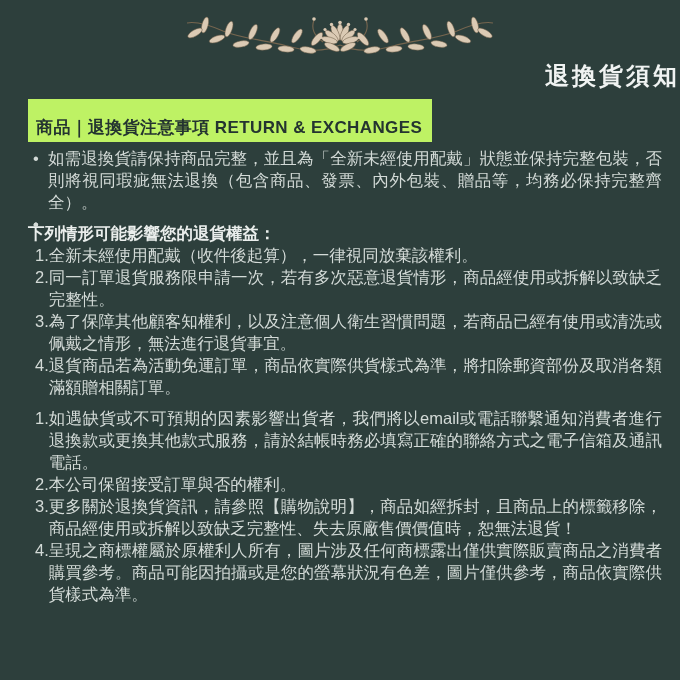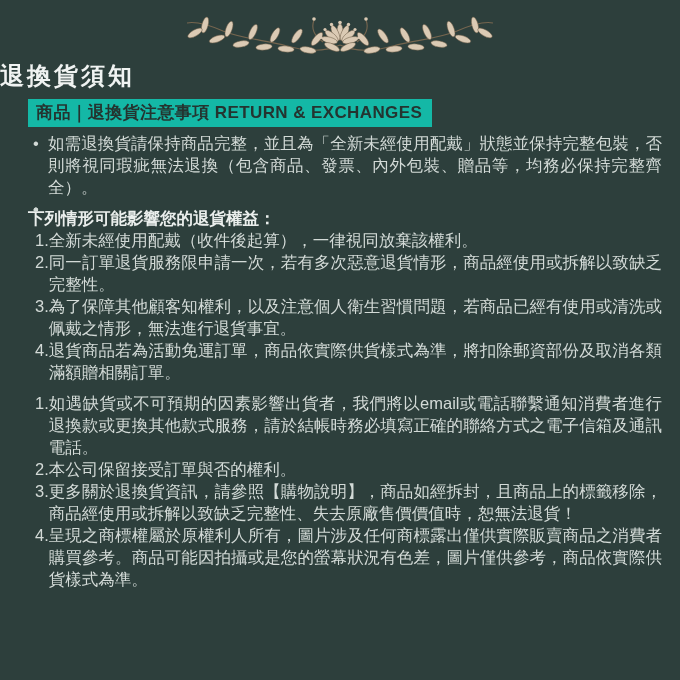--- a/index.html
+++ b/index.html
@@ -17,40 +17,40 @@
     color: #d3dad7;
   }
   .ornament {
     text-align: center;
     padding-top: 5px;
     height: 52px;
     line-height: 0;
   }
   .title {
     margin: 3px 0 7px;
-    text-align: left;
+    text-align: right;
     font-size: 24px;
     font-weight: 700;
     letter-spacing: 3px;
     color: #f0f3f2;
   }
   .content {
     padding: 0 18px 0 28px;
     font-size: 16.5px;
     line-height: 22px;
     text-align: justify;
   }
   .section-header {
     display: inline-block;
-    background: #14b8a6;
+    background: #bef264;
     color: #243430;
     font-weight: 700;
     font-size: 17px;
     line-height: 22px;
-    padding: 3px 10px 3px 8px;
+    padding: 18px 10px 3px 8px;
     margin: 0 0 5px;
     letter-spacing: 0.4px;
   }
   .sec2 { margin-top: 9px; }
   ul.bullets, ol.numbered {
     margin: 0; padding: 0;
     list-style: none;
   }
   ul.bullets li {
     position: relative;

